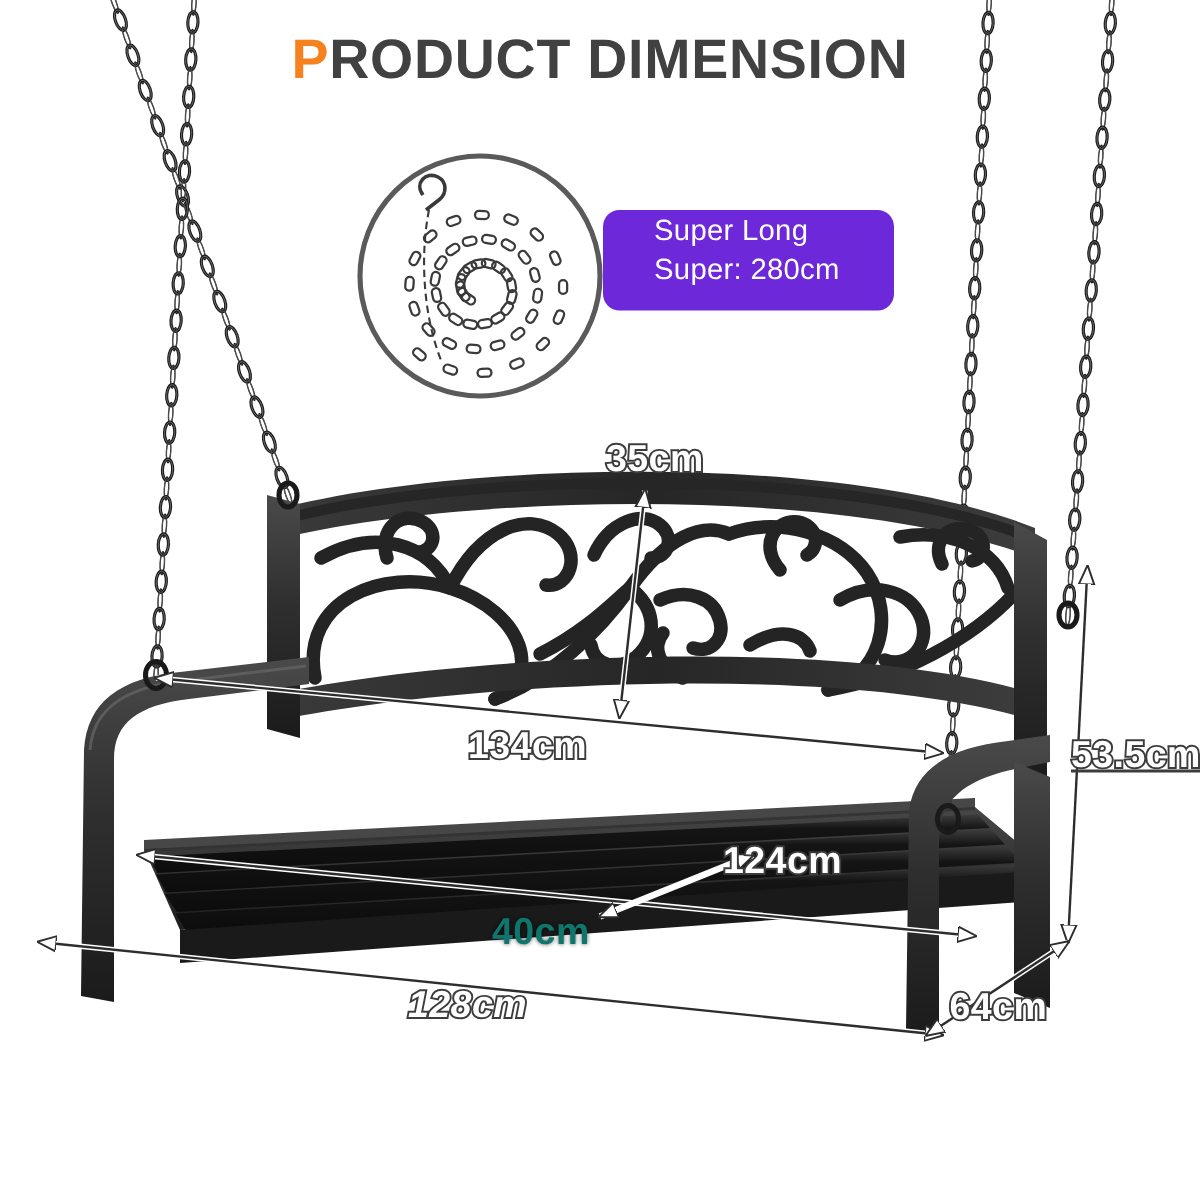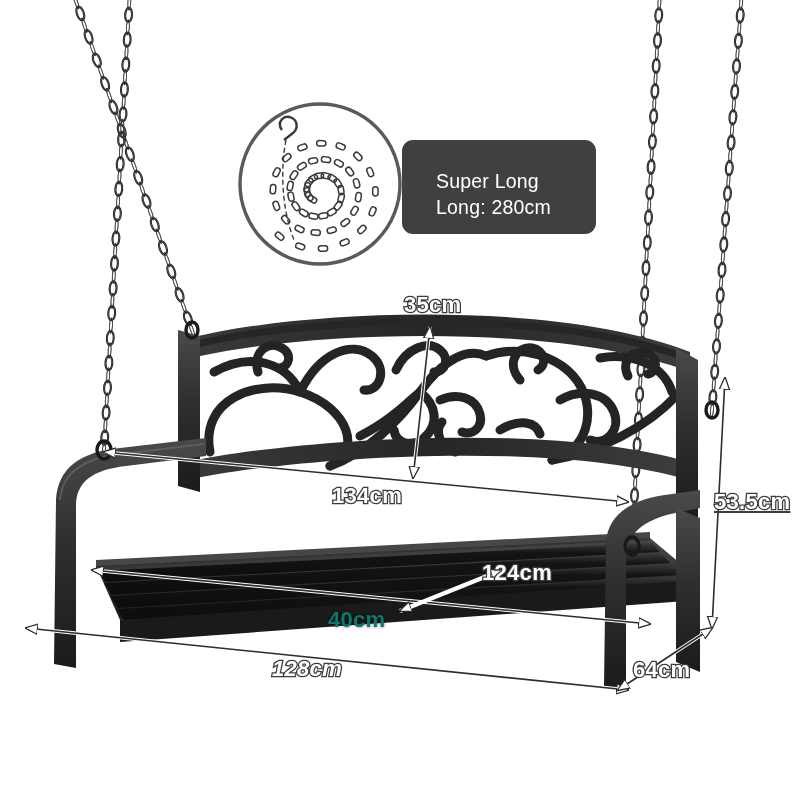--- a/index.html
+++ b/index.html
@@ -47,57 +47,57 @@
     left: 236px;
     top: 100px;
     width: 360px;
     height: 168px;
   }
   #callout-badge {
     position: absolute;
     left: 166px;
     top: 40px;
     width: 194px;
-    padding: 29px 10px 13px 34px;
+    padding: 2px 10px 13px 34px;
     box-sizing: border-box;
-    background: #404040;
+    background: #6d28d9;
     border-radius: 11px;
     color: #ffffff;
     font-size: 19.5px;
     line-height: 1.33;
     letter-spacing: 0.2px;
   }
   #callout-badge div { white-space: nowrap; }
   #callout-circle {
     position: absolute;
     left: 0;
     top: 0;
     width: 168px;
     height: 168px;
   }
 
   
   .dim {
     position: absolute;
-    font-size: 22px;
+    font-size: 25px;
     font-weight: bold;
     letter-spacing: 0.3px;
     white-space: nowrap;
     color: #ffffff;
     -webkit-text-stroke: 2.6px #3c3c3c;
     paint-order: stroke fill;
     pointer-events: none;
   }
   .dim.on-dark {
     -webkit-text-stroke: 0;
     color: #0f766e;
     text-shadow: 0 0 3px rgba(0,0,0,.65);
   }
   #dim-35   { left: 404px; top: 292px; }
-  #dim-134  { left: 332px; top: 483px; }
+  #dim-134  { left: 312px; top: 483px; }
   #dim-535  { left: 714px; top: 489px; text-decoration: underline; }
   #dim-124  { left: 482px; top: 560px; }
   #dim-40   { left: 328px; top: 607px; }
   #dim-128  { left: 272px; top: 656px; font-style: italic; }
   #dim-64   { left: 633px; top: 657px; }
 </style>
 </head>
 <body>
 
 <div id="stage">
@@ -378,26 +378,29 @@
       <line x1="400" y1="611" x2="502" y2="570" marker-start="url(#ah)" marker-end="url(#ah)" stroke="#ffffff"></line>
 
       <line x1="26" y1="628" x2="628" y2="690" stroke="#ffffff" stroke-width="3.6"></line>
       <line x1="26" y1="628" x2="628" y2="690" marker-start="url(#ah)" marker-end="url(#ah)"></line>
 
       <line x1="618" y1="690" x2="712" y2="628" stroke="#ffffff" stroke-width="3.6"></line>
       <line x1="618" y1="690" x2="712" y2="628" marker-start="url(#ah)" marker-end="url(#ah)"></line>
     </g>
   </svg>
 
+  <div id="title">
+    <span class="tfirst">P</span><span class="trest">RODUCT DIMENSION</span>
+  </div>
 
   <div id="callout">
 
     <div id="callout-badge">
       <div>Super Long</div>
-      <div>Long: 280cm</div>
+      <div>Super: 280cm</div>
     </div>
 
     <svg id="callout-circle" viewBox="0 0 168 168">
       <circle cx="84" cy="84" r="80" fill="#ffffff" stroke="#5a5a5a" stroke-width="3.4"></circle>
       <g id="coil" fill="none" stroke="#3a3a3a" stroke-width="1.6">
           <rect x="-4.6" y="-2.7" width="9.2" height="5.4" rx="2.6" fill="none" stroke="#3a3a3a" stroke-width="1.5" transform="translate(76.4,99.2) rotate(-146.7)"></rect>
           <rect x="-4.6" y="-2.7" width="9.2" height="5.4" rx="2.6" fill="none" stroke="#3a3a3a" stroke-width="1.5" transform="translate(73.2,96.4) rotate(-123.6)"></rect>
           <rect x="-4.6" y="-2.7" width="9.2" height="5.4" rx="2.6" fill="none" stroke="#3a3a3a" stroke-width="1.5" transform="translate(71.2,92.2) rotate(-99.8)"></rect>
           <rect x="-4.6" y="-2.7" width="9.2" height="5.4" rx="2.6" fill="none" stroke="#3a3a3a" stroke-width="1.5" transform="translate(71.1,87.3) rotate(-75.8)"></rect>
           <rect x="-4.6" y="-2.7" width="9.2" height="5.4" rx="2.6" fill="none" stroke="#3a3a3a" stroke-width="1.5" transform="translate(73.1,82.4) rotate(-52.3)"></rect>

